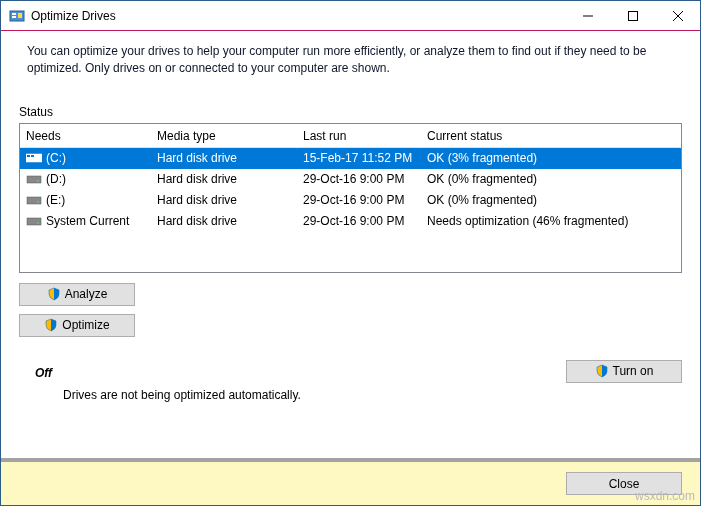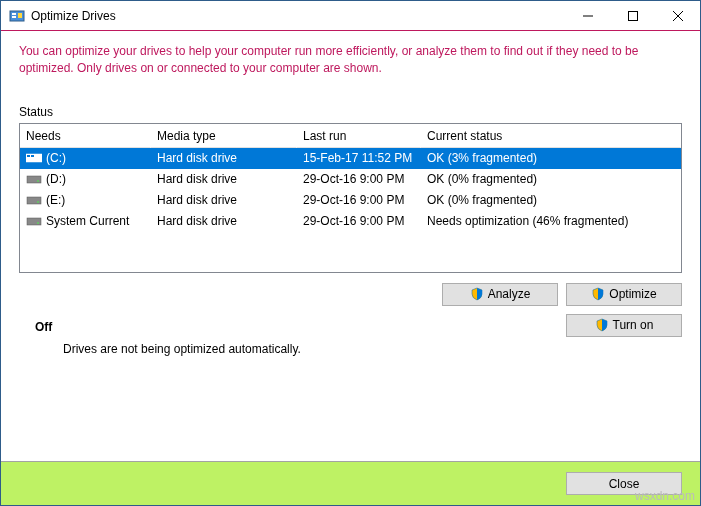--- a/index.html
+++ b/index.html
@@ -46,23 +46,24 @@
       cursor: pointer;
     }
     .titlebar-btn svg { width: 10px; height: 10px; }
     .content {
       padding: 12px 18px 10px 18px;
       flex: 1;
       display: flex;
       flex-direction: column;
     }
     .intro {
-      color: #be185d;
+      color: #0f172a;
       line-height: 1.4;
       margin-bottom: 22px;
+      margin-left: 8px;
     }
     .section-label {
       color: #000;
       margin-bottom: 4px;
       margin-top: 6px;
     }
     .table-wrap {
       border: 1px solid #828790;
       height: 150px;
       background: #fff;
@@ -106,21 +107,22 @@
     .row:not(.selected) { color: #000; }
     .drive-icon {
       width: 16px;
       height: 12px;
       margin-right: 4px;
     }
     .btn-row {
       display: flex;
       justify-content: flex-end;
       gap: 8px;
-      margin-bottom: 8px;
+      margin-bottom: 23px;
+      flex-direction: column;
     }
     .btn {
       width: 116px;
       height: 23px;
       border: 1px solid #adadad;
       background: #e1e1e1;
       display: flex;
       align-items: center;
       justify-content: center;
       gap: 4px;
@@ -129,25 +131,25 @@
     .shield {
       width: 14px;
       height: 14px;
     }
     .sched {
       display: flex;
       align-items: flex-start;
       justify-content: space-between;
     }
     .sched-left { padding-left: 16px; }
-    .sched-off { font-weight: 600; margin: 6px 0 8px 0; }
+    .sched-off { font-weight: 600; margin: 6px 0 8px 0; font-style: italic; }
     .sched-desc { color: #000; margin-left: 28px; }
     .footer {
-      border-top: 1px solid #a3a3a3;
-      background: #bef264;
+      border-top: 4px solid #a3a3a3;
+      background: #fef9c3;
       padding: 10px 18px;
       display: flex;
       justify-content: flex-end;
     }
     .watermark {
       position: absolute;
       bottom: 3px;
       right: 6px;
       font-size: 12px;
       color: #bbb;

